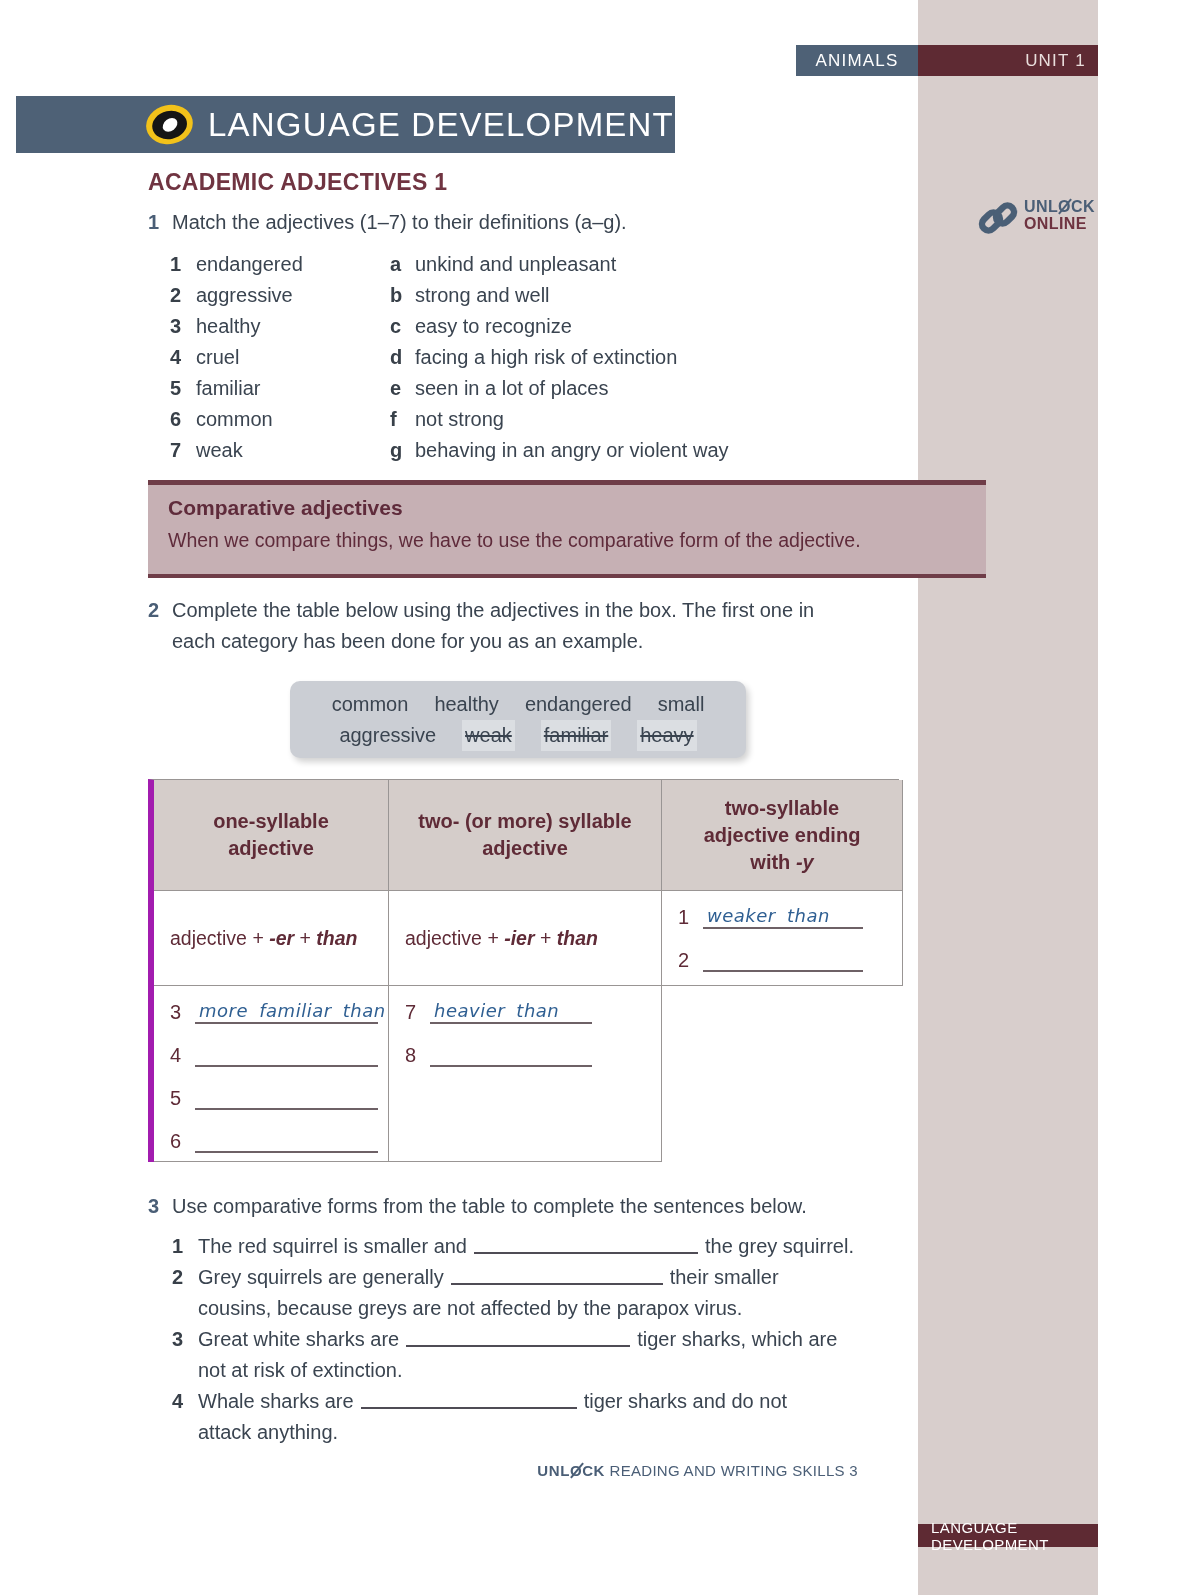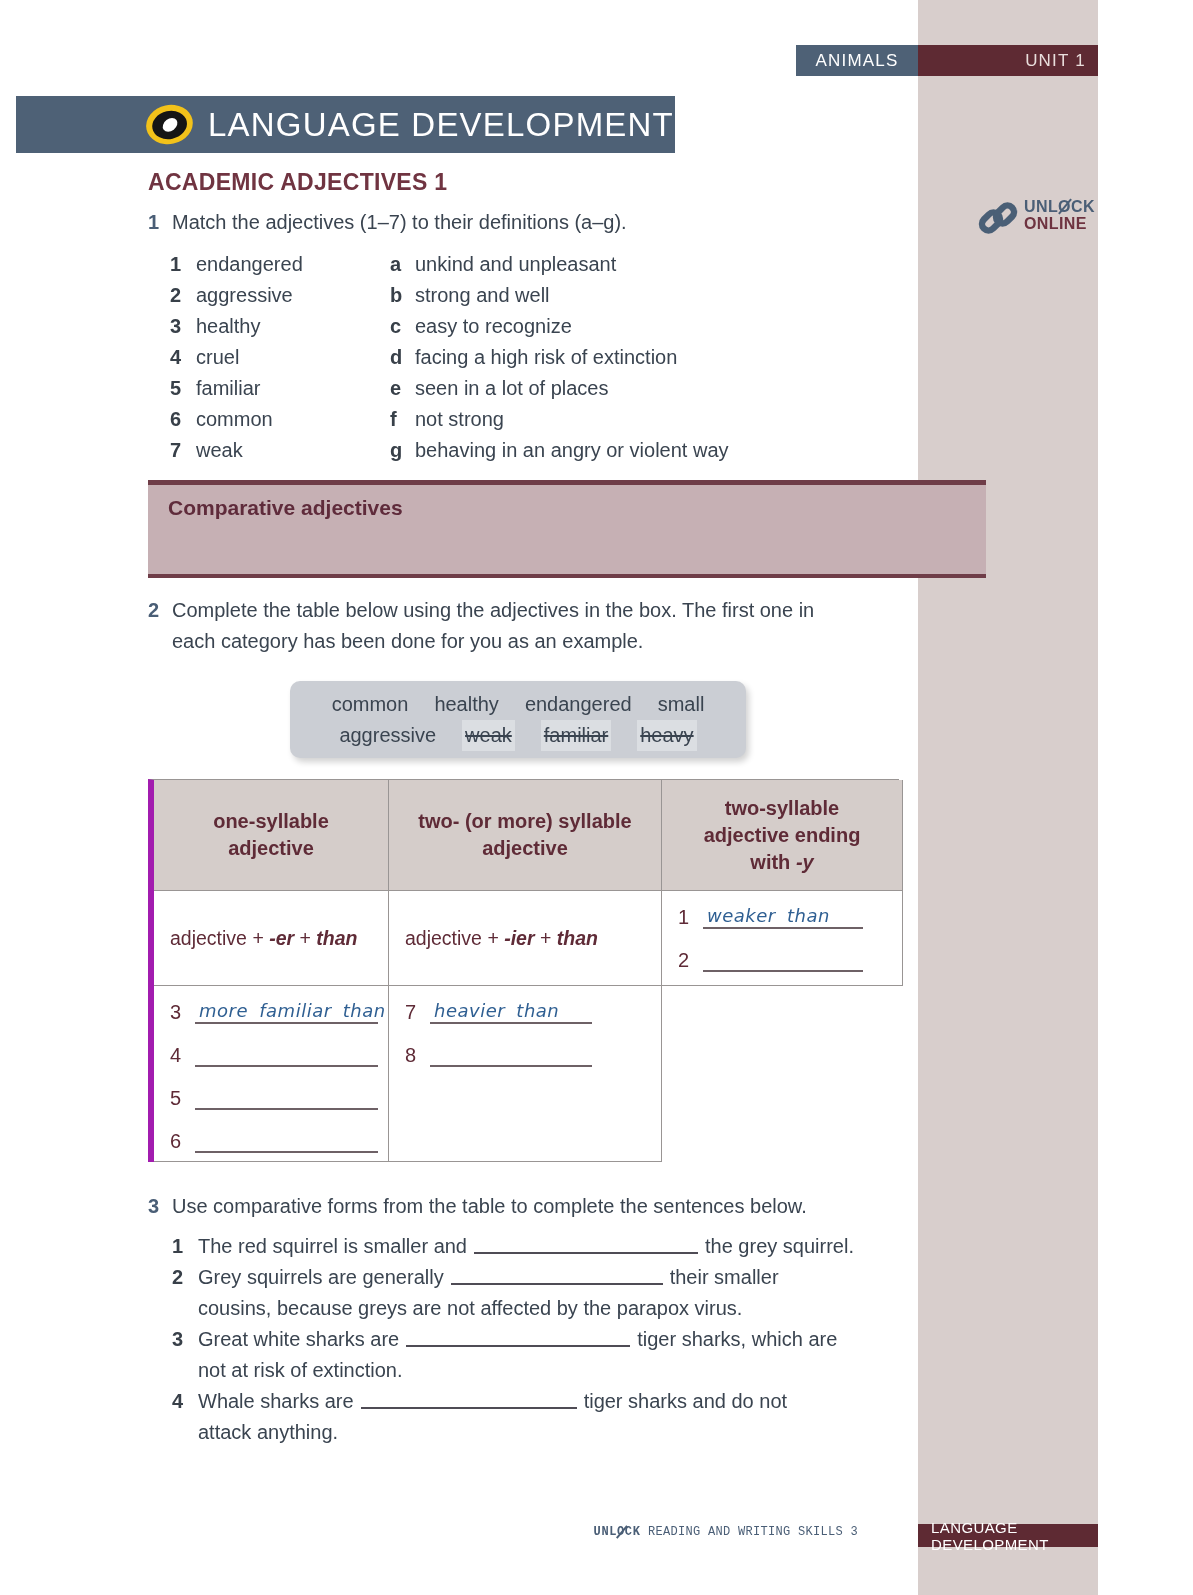--- a/index.html
+++ b/index.html
@@ -109,22 +109,22 @@
 
   
   .sentences { position:absolute; left:172px; top:1231px; width:770px; z-index:1; }
   .sentence { display:flex; font-size:20px; line-height:31px; color:#3a4450; }
   .s-num { width:26px; font-weight:700; color:#384049; flex-shrink:0; }
   .s-body { width:740px; }
   .blank { display:inline-block; border-bottom:2px solid #4f4c55; height:14px; margin:0 7px -1px 7px; }
   .b1 { width:224px; } .b2 { width:212px; } .b3 { width:224px; } .b4 { width:216px; }
 
   
-  .footer-left { position:absolute; left:430px; top:1525px; width:428px; text-align:right;
-    font-size:12px; color:#4a5e76; letter-spacing:0.3px; z-index:1; white-space:nowrap;font-family:Liberation Mono, monospace; }
+  .footer-left { position:absolute; left:430px; top:1462px; width:428px; text-align:right;
+    font-size:15px; color:#4a5e76; letter-spacing:0.3px; z-index:1; white-space:nowrap; }
   .footer-brand { font-weight:700; letter-spacing:0.6px; }
   .footer-bar { position:absolute; left:918px; top:1524px; width:275px; height:23px; background:#5e2a33;
     display:flex; align-items:center; justify-content:space-between; padding:0 46px 0 13px;
     color:#ffffff; font-size:15px; letter-spacing:0.4px; z-index:2; }
   .footer-page { color:#84cc16; font-size:16px; }
 </style>
 </head>
 <body>
 
 <div class="page">
@@ -199,20 +199,21 @@
       </g>
     </svg>
     <div class="badge-text">
       <div class="badge-line1"><span>UNL</span><span class="slash-o">O</span><span>CK</span></div>
       <div class="badge-line2">ONLINE</div>
     </div>
   </div>
 
   <div class="grammar-box">
     <div class="gb-title">Comparative adjectives</div>
+    <div class="gb-body">When we compare things, we have to use the comparative form of the adjective.</div>
   </div>
 
   <div class="ex-head" id="ex2-head">
     <span class="ex-num">2</span>
     <span class="ex-text">Complete the table below using the adjectives in the box. The first one in each category has been done for you as an example.</span>
   </div>
 
   <div class="word-box">
     <div class="wb-row">
       <span>common</span>

